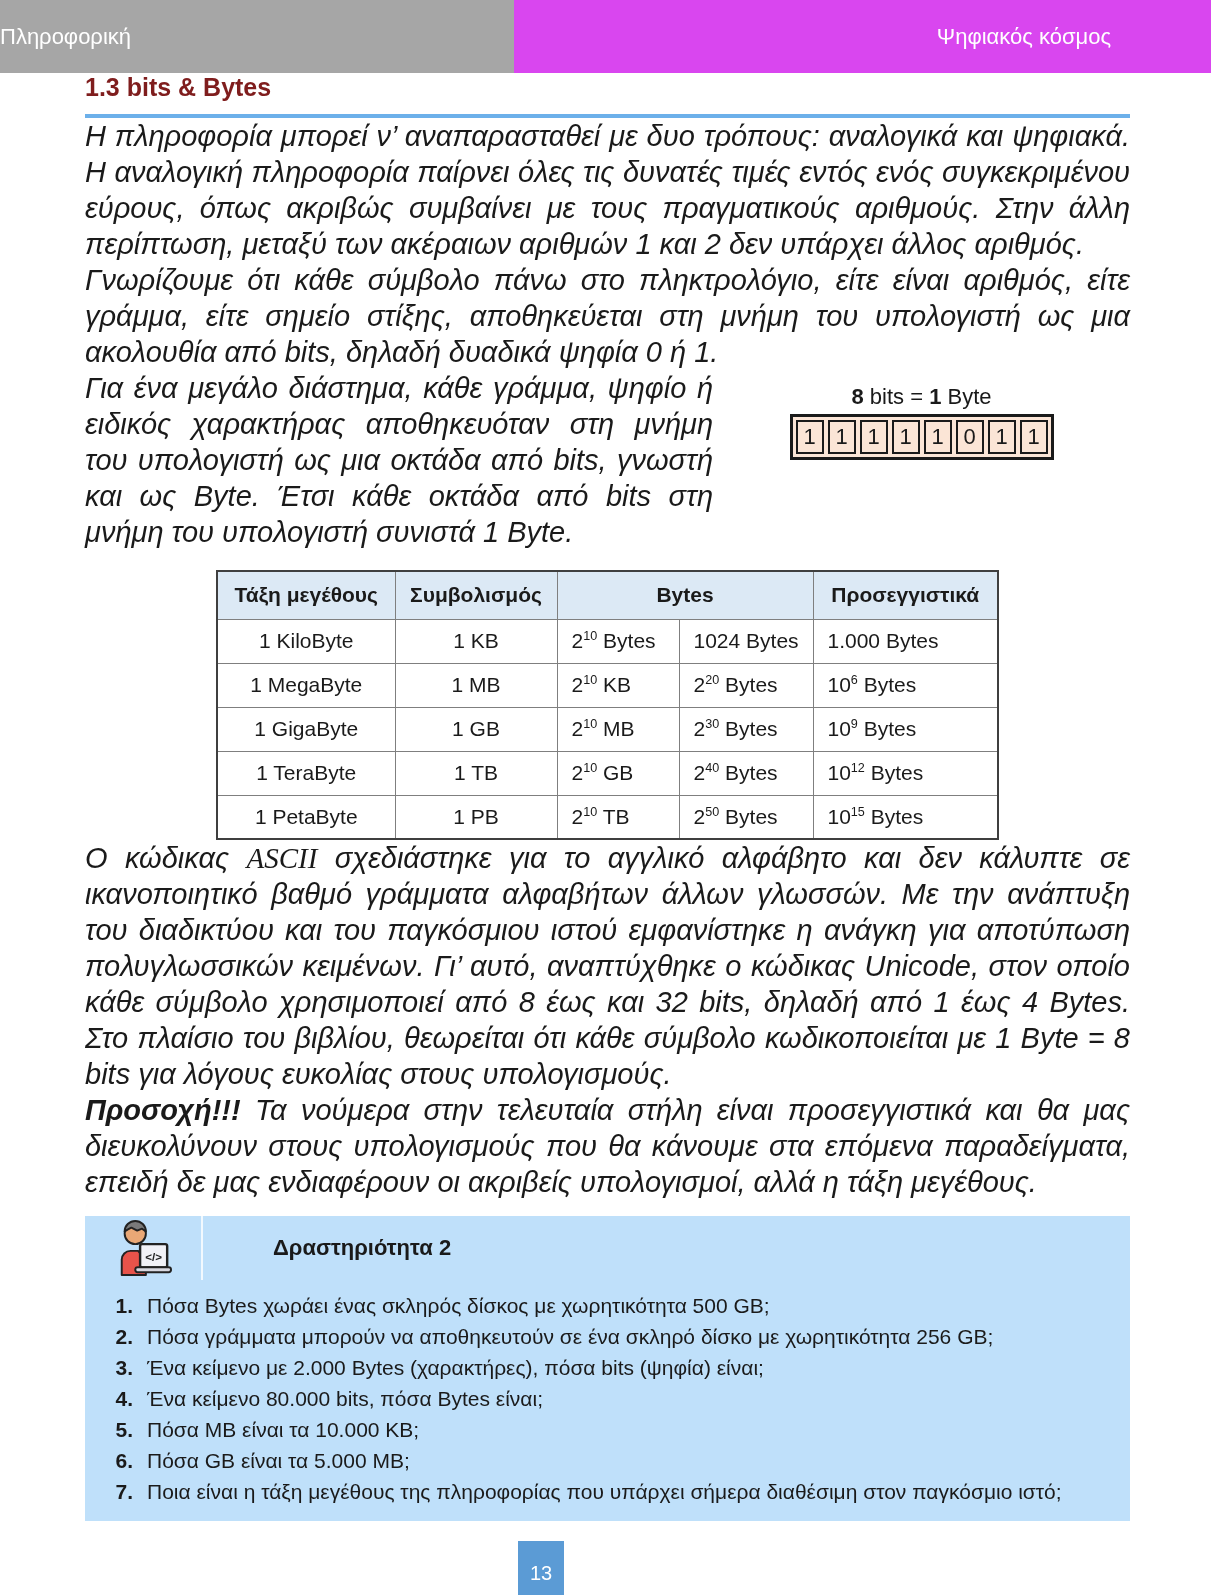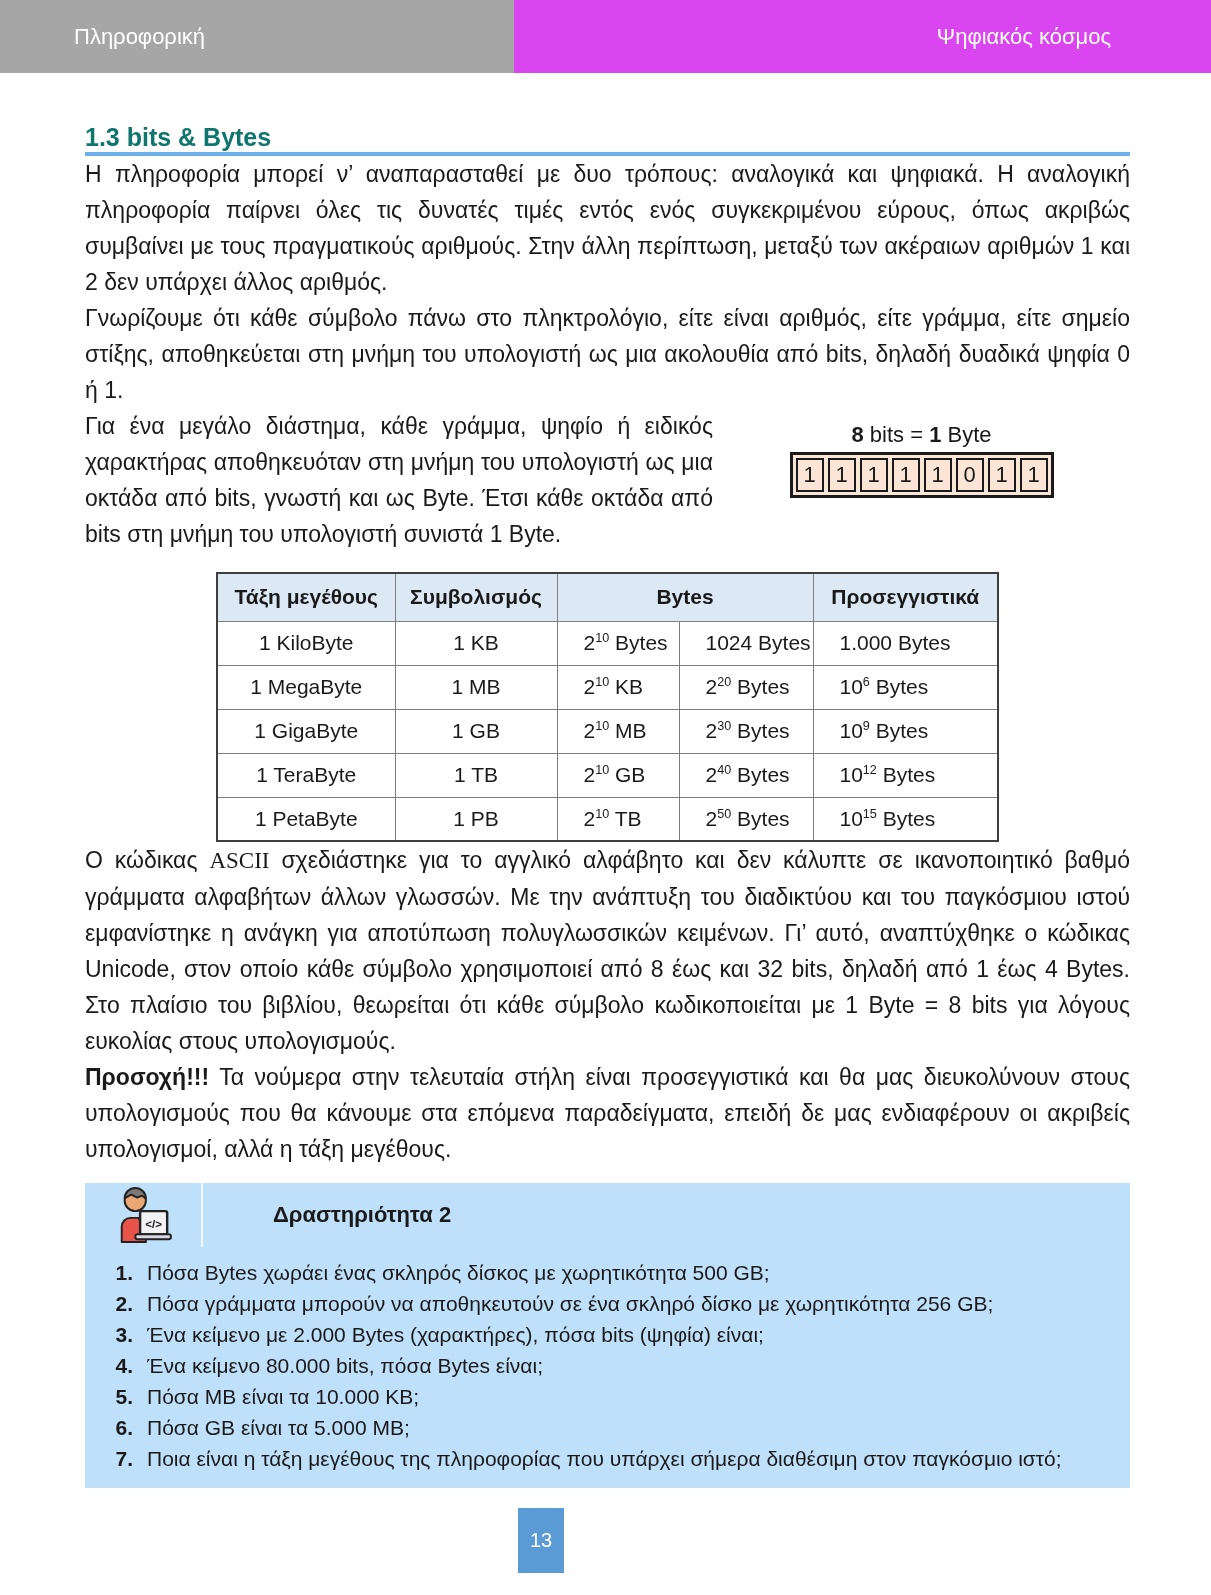--- a/index.html
+++ b/index.html
@@ -2,30 +2,30 @@
 <html lang="el"><head>
 <meta charset="utf-8">
 <style>
   * { margin:0; padding:0; box-sizing:border-box; }
   body { background:#ffffff; font-family:"Liberation Sans", sans-serif; color:#1a1a1a; }
   .page { position:relative; width:1211px; height:1595px; background:#fff; overflow:hidden; margin:0 auto; }
 
   
   .top-bars { display:flex; height:73px; width:100%; }
   .bar-left { width:514px; background:#a6a6a6; color:#fff; font-size:22px;
-              display:flex; align-items:center; padding-left:74px; }
+              display:flex; align-items:center; }
   .bar-right { flex:1; background:#d946ef; color:#fff; font-size:22px;
                display:flex; align-items:center; justify-content:flex-end; padding-right:100px; }
 
   .content { margin:0 81px 0 85px; }
 
-  h1.title { margin-top:50px; font-size:25px; font-weight:bold; color:#0f766e;
-             border-bottom:4px solid #6cb0ea; }
-
-  p.body { font-size:23px; line-height:36px; text-align:justify; margin-top:0; }
+  h1.title { font-size:25px; font-weight:bold; color:#7f1d1d;
+             padding-bottom:12px; border-bottom:4px solid #6cb0ea; }
+
+  p.body { font-size:29px; line-height:36px; text-align:justify; margin-top:0;font-style:italic; }
   .p-first { margin-top:22px; }
   .bold { font-weight:bold; }
   .serif { font-family:"Liberation Serif", serif; }
 
   
   .two-col { display:flex;justify-content:flex-end; }
   .two-col .left { width:628px; }
   .two-col .right { flex:1; display:flex; flex-direction:column; align-items:center; padding-top:14px; }
   .byte-label { font-size:22px; margin-bottom:4px; }
   .byte-row { display:flex; gap:4px; border:3px solid #1a1a1a; background:#fbe5d6; padding:3px; }
@@ -33,21 +33,21 @@
               display:flex; align-items:center; justify-content:center; font-size:22px; }
 
   
   table.units { border-collapse:collapse; margin:20px auto 0; table-layout:fixed;
                 border:2px solid #3f3f3f; }
   table.units th, table.units td { border:1px solid #7f7f7f; font-size:21px; height:44px; }
   table.units th { background:#dce9f5; font-weight:bold; height:48px; }
   col.c1 { width:178px; } col.c2 { width:162px; } col.c3 { width:122px; }
   col.c4 { width:134px; } col.c5 { width:185px; }
   td.ctr { text-align:center; }
-  td.lft { text-align:left; padding-left:26px; }
+  td.lft { text-align:left; padding-left:14px; }
   sup { font-size:0.6em; line-height:0; }
 
   .mt26 { margin-top:26px; }
   .mt24 { margin-top:24px; }
 
   
   .activity { margin-top:16px; background:#bfe0fa; padding-bottom:14px; }
   .activity-head { display:flex; align-items:center; height:64px; }
   .icon-cell { width:118px; display:flex; align-items:center; justify-content:center;
                border-right:2px solid rgba(255,255,255,0.8); height:100%; }

